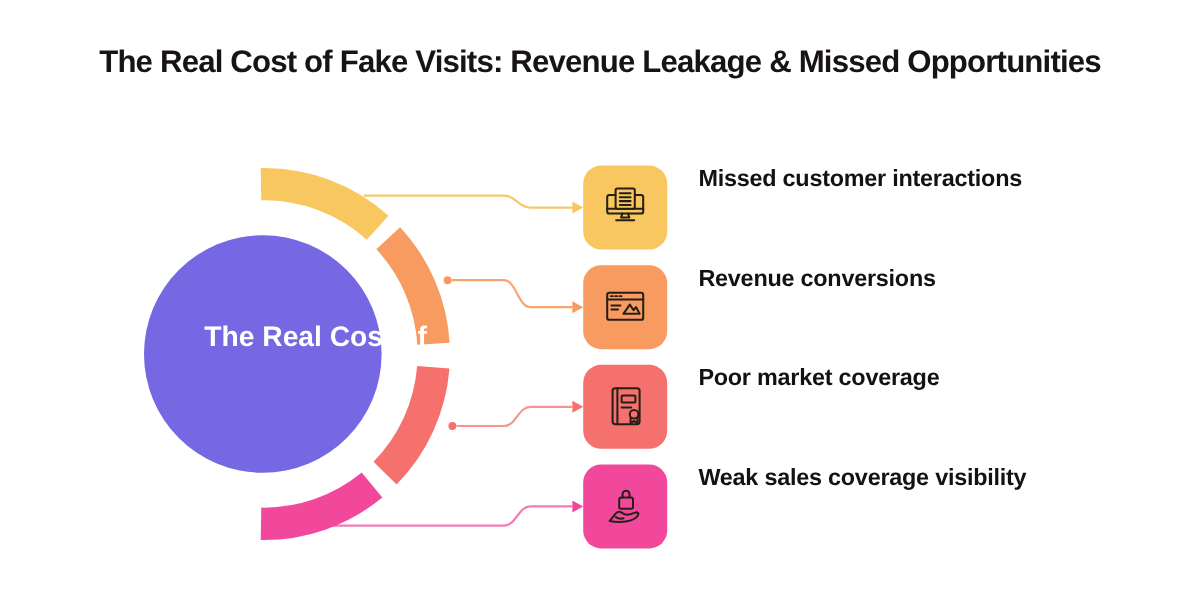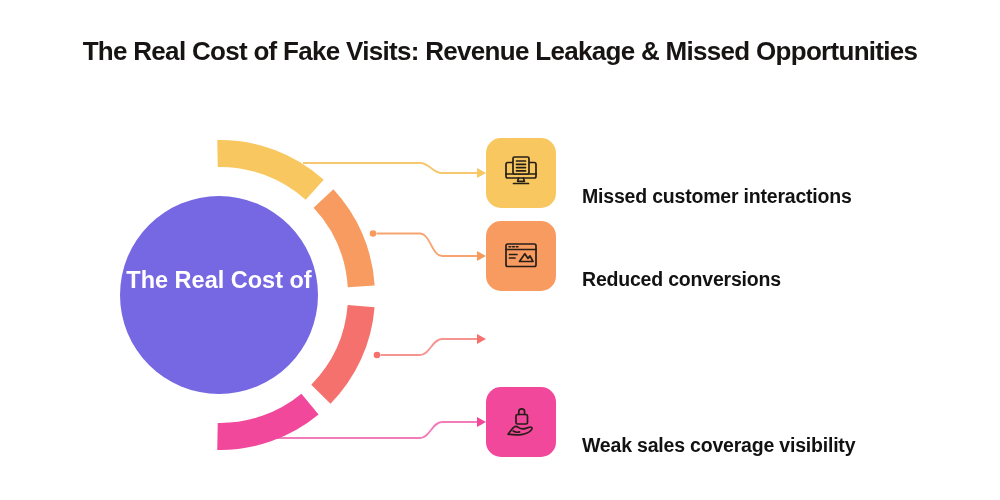--- a/index.html
+++ b/index.html
@@ -13,21 +13,21 @@
   }
   .diagram{position:absolute;left:0;top:0;}
   .ring{fill:none;stroke-width:27;}
   .conn{fill:none;stroke-width:1.8;}
   .center-label{
     position:absolute;left:119px;top:266px;width:200px;text-align:center;
     font-size:23.5px;font-weight:700;line-height:28px;color:#ffffff;
   }
   .item{
     position:absolute;left:486px;height:70px;
-    display:flex;align-items:flex-end;gap:26px;
+    display:flex;align-items:flex-start;gap:26px;
   }
   .tile{
     width:70px;height:70px;border-radius:15px;flex:0 0 auto;
     display:flex;align-items:center;justify-content:center;
   }
   .label{font-size:19.5px;font-weight:700;color:#121212;letter-spacing:-0.2px;white-space:nowrap;}
   .icn{fill:none;stroke:#261f18;stroke-width:1.7;stroke-linecap:round;stroke-linejoin:round;}
   .icn-thin{stroke-width:1.4;}
 </style>
 </head>
@@ -54,21 +54,21 @@
     <polygon points="477,417 486,422 477,427" fill="#F2489B"></polygon>
 
     <path class="ring" d="M217.5 153.5 A141.5 141.5 0 0 1 314.7 189.8" stroke="#F9C75F"></path>
     <path class="ring" d="M323.5 198.5 A141.5 141.5 0 0 1 361.2 286.4" stroke="#F89B60"></path>
     <path class="ring" d="M361.1 306.1 A141.5 141.5 0 0 1 320.9 394.2" stroke="#F5716D"></path>
     <path class="ring" d="M310 404.2 A141.5 141.5 0 0 1 217.5 436.5" stroke="#F2489B"></path>
 
     <circle cx="219" cy="295" r="99" fill="#7667E2"></circle>
   </svg>
 
-  <div class="center-label" style="color: rgb(255, 255, 255);">
+  <div class="center-label" style="color: rgb(255, 255, 255); margin-left: 44px;">
     <div>The Real Cost of</div>
   </div>
 
   <div class="item" style="top:138px">
     <div class="tile" style="background-color: rgb(249, 199, 95);">
       <svg width="42" height="42" viewBox="0 0 42 42">
         <g class="icn">
           <rect x="6" y="10.5" width="30" height="15.5" rx="1.8"></rect>
           <path d="M6 22 H36"></path>
           <path d="M18.6 26 L17.6 29.3 H24.4 L23.4 26"></path>
@@ -86,23 +86,38 @@
       <svg width="42" height="42" viewBox="0 0 42 42">
         <g class="icn">
           <rect x="6" y="9" width="30" height="22.5" rx="1.8"></rect>
           <path d="M6 14.5 H36"></path>
           <path class="icn-thin" d="M9 11.8 H10.8 M12.6 11.8 H14.4 M16.2 11.8 H18"></path>
           <path d="M9.5 19.5 H17 M9.5 23 H15"></path>
           <path d="M19.5 26.5 L24.8 18.8 L28 23.4 L30 20.9 L33 26.5 Z"></path>
         </g>
       </svg>
     </div>
-    <div class="label">Reduced conversions</div>
+    <div class="label">Revenue conversions</div>
   </div>
 
+  <div class="item" style="top:304px">
+    <div class="tile" style="background-color: rgb(245, 113, 109);">
+      <svg width="42" height="42" viewBox="0 0 42 42">
+        <g class="icn">
+          <rect x="10.5" y="5.5" width="22.5" height="30" rx="2.2"></rect>
+          <path d="M14.5 5.5 V35.5"></path>
+          <rect x="18" y="11.5" width="11.5" height="6" rx="1"></rect>
+          <path d="M18 21.5 H26"></path>
+          <path d="M25.5 29 V34.8 L28.4 32.8 L31.3 34.8 V29" style="fill: rgb(245, 113, 109);"></path>
+          <circle cx="28.4" cy="27.2" r="3.6" style="fill: rgb(245, 113, 109);"></circle>
+        </g>
+      </svg>
+    </div>
+    <div class="label">Poor market coverage</div>
+  </div>
 
   <div class="item" style="top:387px">
     <div class="tile" style="background-color: rgb(242, 72, 155);">
       <svg width="42" height="42" viewBox="0 0 42 42">
         <g class="icn">
           <rect x="16" y="13.5" width="11.5" height="9.5" rx="1.6"></rect>
           <path d="M18.8 13.5 V10.8 A2.9 2.9 0 0 1 24.6 10.8 V13.5"></path>
           <path d="M8 33.2 L13.2 26.8 C14.8 25.1 16.9 25.4 18.3 26.4 C20.4 27.9 23.3 28.3 25.8 27.4 L29.3 26.2 C31.5 25.5 32.6 26.9 31.7 28.4 C30.2 30.8 26 32.9 21.5 33.6 C17.5 34.2 12 33.9 8 33.2 Z"></path>
           <path d="M13.2 30 C15.2 31.3 17.6 31.5 19.6 30.9"></path>
         </g>

